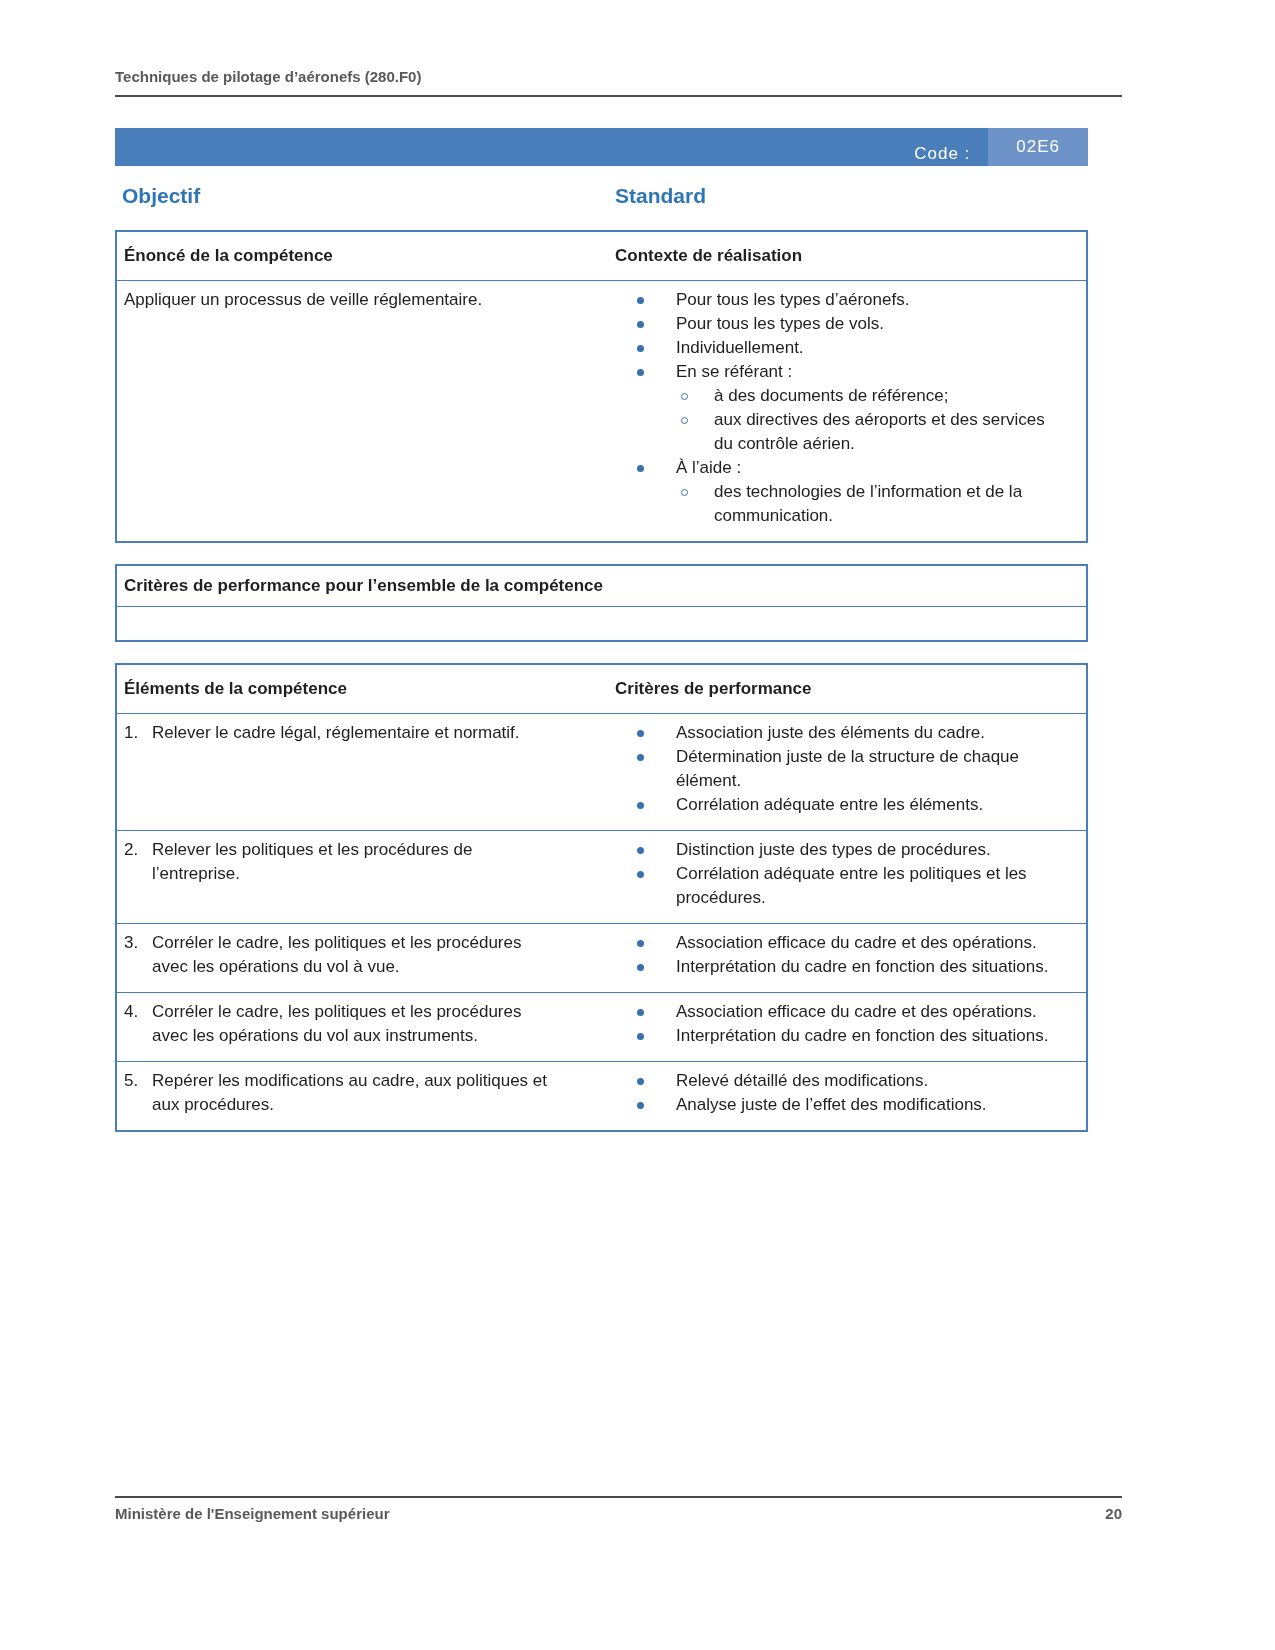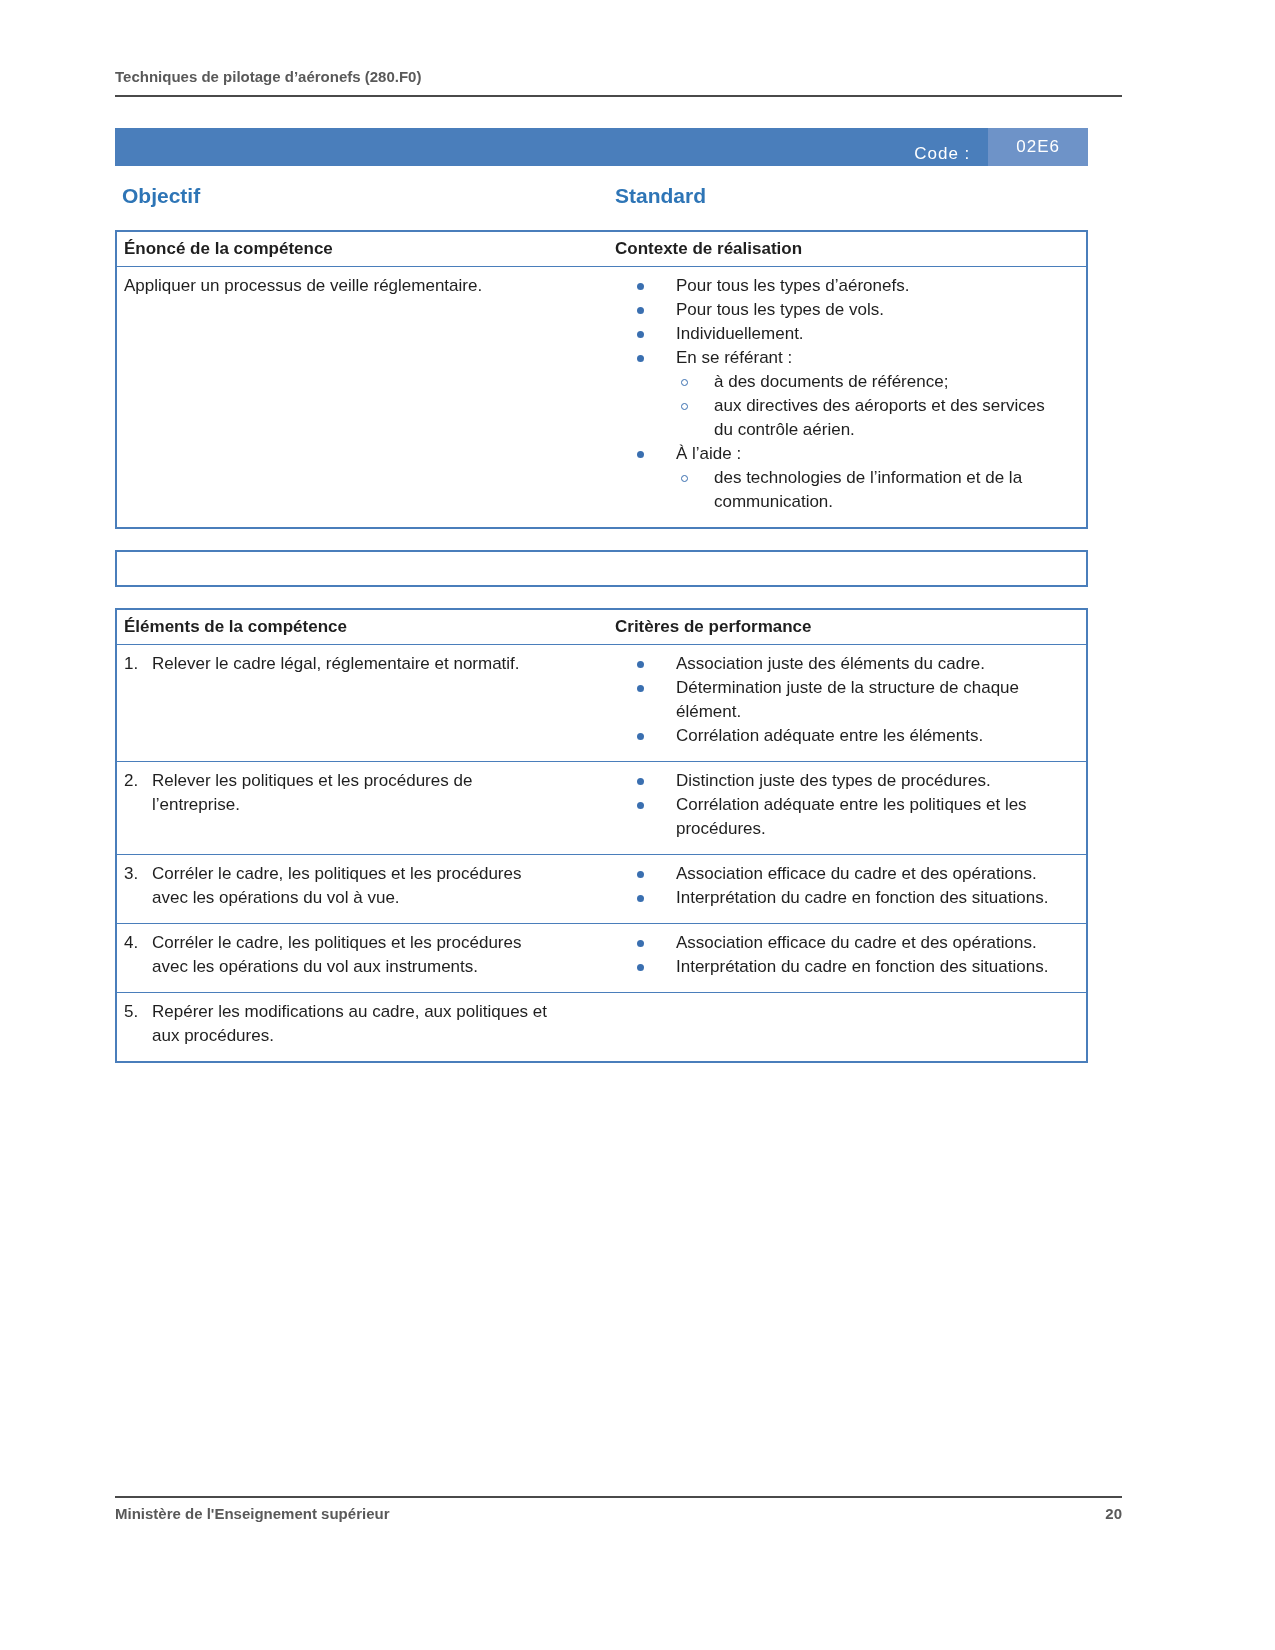--- a/index.html
+++ b/index.html
@@ -47,21 +47,21 @@
   
   .table{
     width:973px;box-sizing:border-box;
     border:2px solid var(--accent-blue,#4a7ebb);
     margin-top:21px;background:#fff;
   }
   .grid2{display:grid;grid-template-columns:491px 1fr;}
   .t-head{
     font-weight:bold;
     border-bottom:1px solid var(--accent-blue,#4a7ebb);
-    padding:5px 0;
+    padding:12px 0;
   }
   .t-head .cell{padding-left:7px;}
   .t-body{padding:7px 0 13px;}
   .statement-cell{padding-left:7px;padding-right:70px;}
 
   
   .bullet{position:relative;padding-left:68px;padding-right:18px;}
   .bullet .marker{
     position:absolute;left:29px;top:9px;width:7px;height:7px;
     border-radius:50%;background:var(--bullet-blue,#3a6fb0);
@@ -130,20 +130,23 @@
             <div class="bullet level1"><span class="marker"></span><span class="btext">En se référant :</span></div>
             <div class="bullet level2"><span class="marker"></span><span class="btext">à des documents de référence;</span></div>
             <div class="bullet level2"><span class="marker"></span><span class="btext">aux directives des aéroports et des services du contrôle aérien.</span></div>
             <div class="bullet level1"><span class="marker"></span><span class="btext">À l’aide :</span></div>
             <div class="bullet level2"><span class="marker"></span><span class="btext">des technologies de l’information et de la communication.</span></div>
           </div>
       </div>
     </div>
 
     <div class="table criteria-banner">
+      <div class="t-head">
+        <div class="cell">Critères de performance pour l’ensemble de la compétence</div>
+      </div>
       <div class="empty-row"></div>
     </div>
 
     <div class="table elements">
       <div class="t-head grid2">
         <div class="cell">Éléments de la compétence</div>
         <div class="cell">Critères de performance</div>
       </div>
       <div id="elements-rows">
           <div class="t-row grid2">
@@ -194,20 +197,24 @@
               <div class="bullet level1"><span class="marker"></span><span class="btext">Association efficace du cadre et des opérations.</span></div>
               <div class="bullet level1"><span class="marker"></span><span class="btext">Interprétation du cadre en fonction des situations.</span></div>
             </div>
           </div>
           <div class="t-row grid2">
             <div class="cell-left">
               <div class="num-item">
                 <span class="num">5.</span>
                 <span class="num-text">Repérer les modifications au cadre, aux politiques et aux procédures.</span>
               </div>
+            </div>
+            <div class="cell-right">
+              <div class="bullet level1"><span class="marker"></span><span class="btext">Relevé détaillé des modifications.</span></div>
+              <div class="bullet level1"><span class="marker"></span><span class="btext">Analyse juste de l’effet des modifications.</span></div>
             </div>
           </div>
         </div>
     </div>
 
   </div>
 
   <div class="doc-footer">
     <span>Ministère de l'Enseignement supérieur</span>
     <span>20</span>

